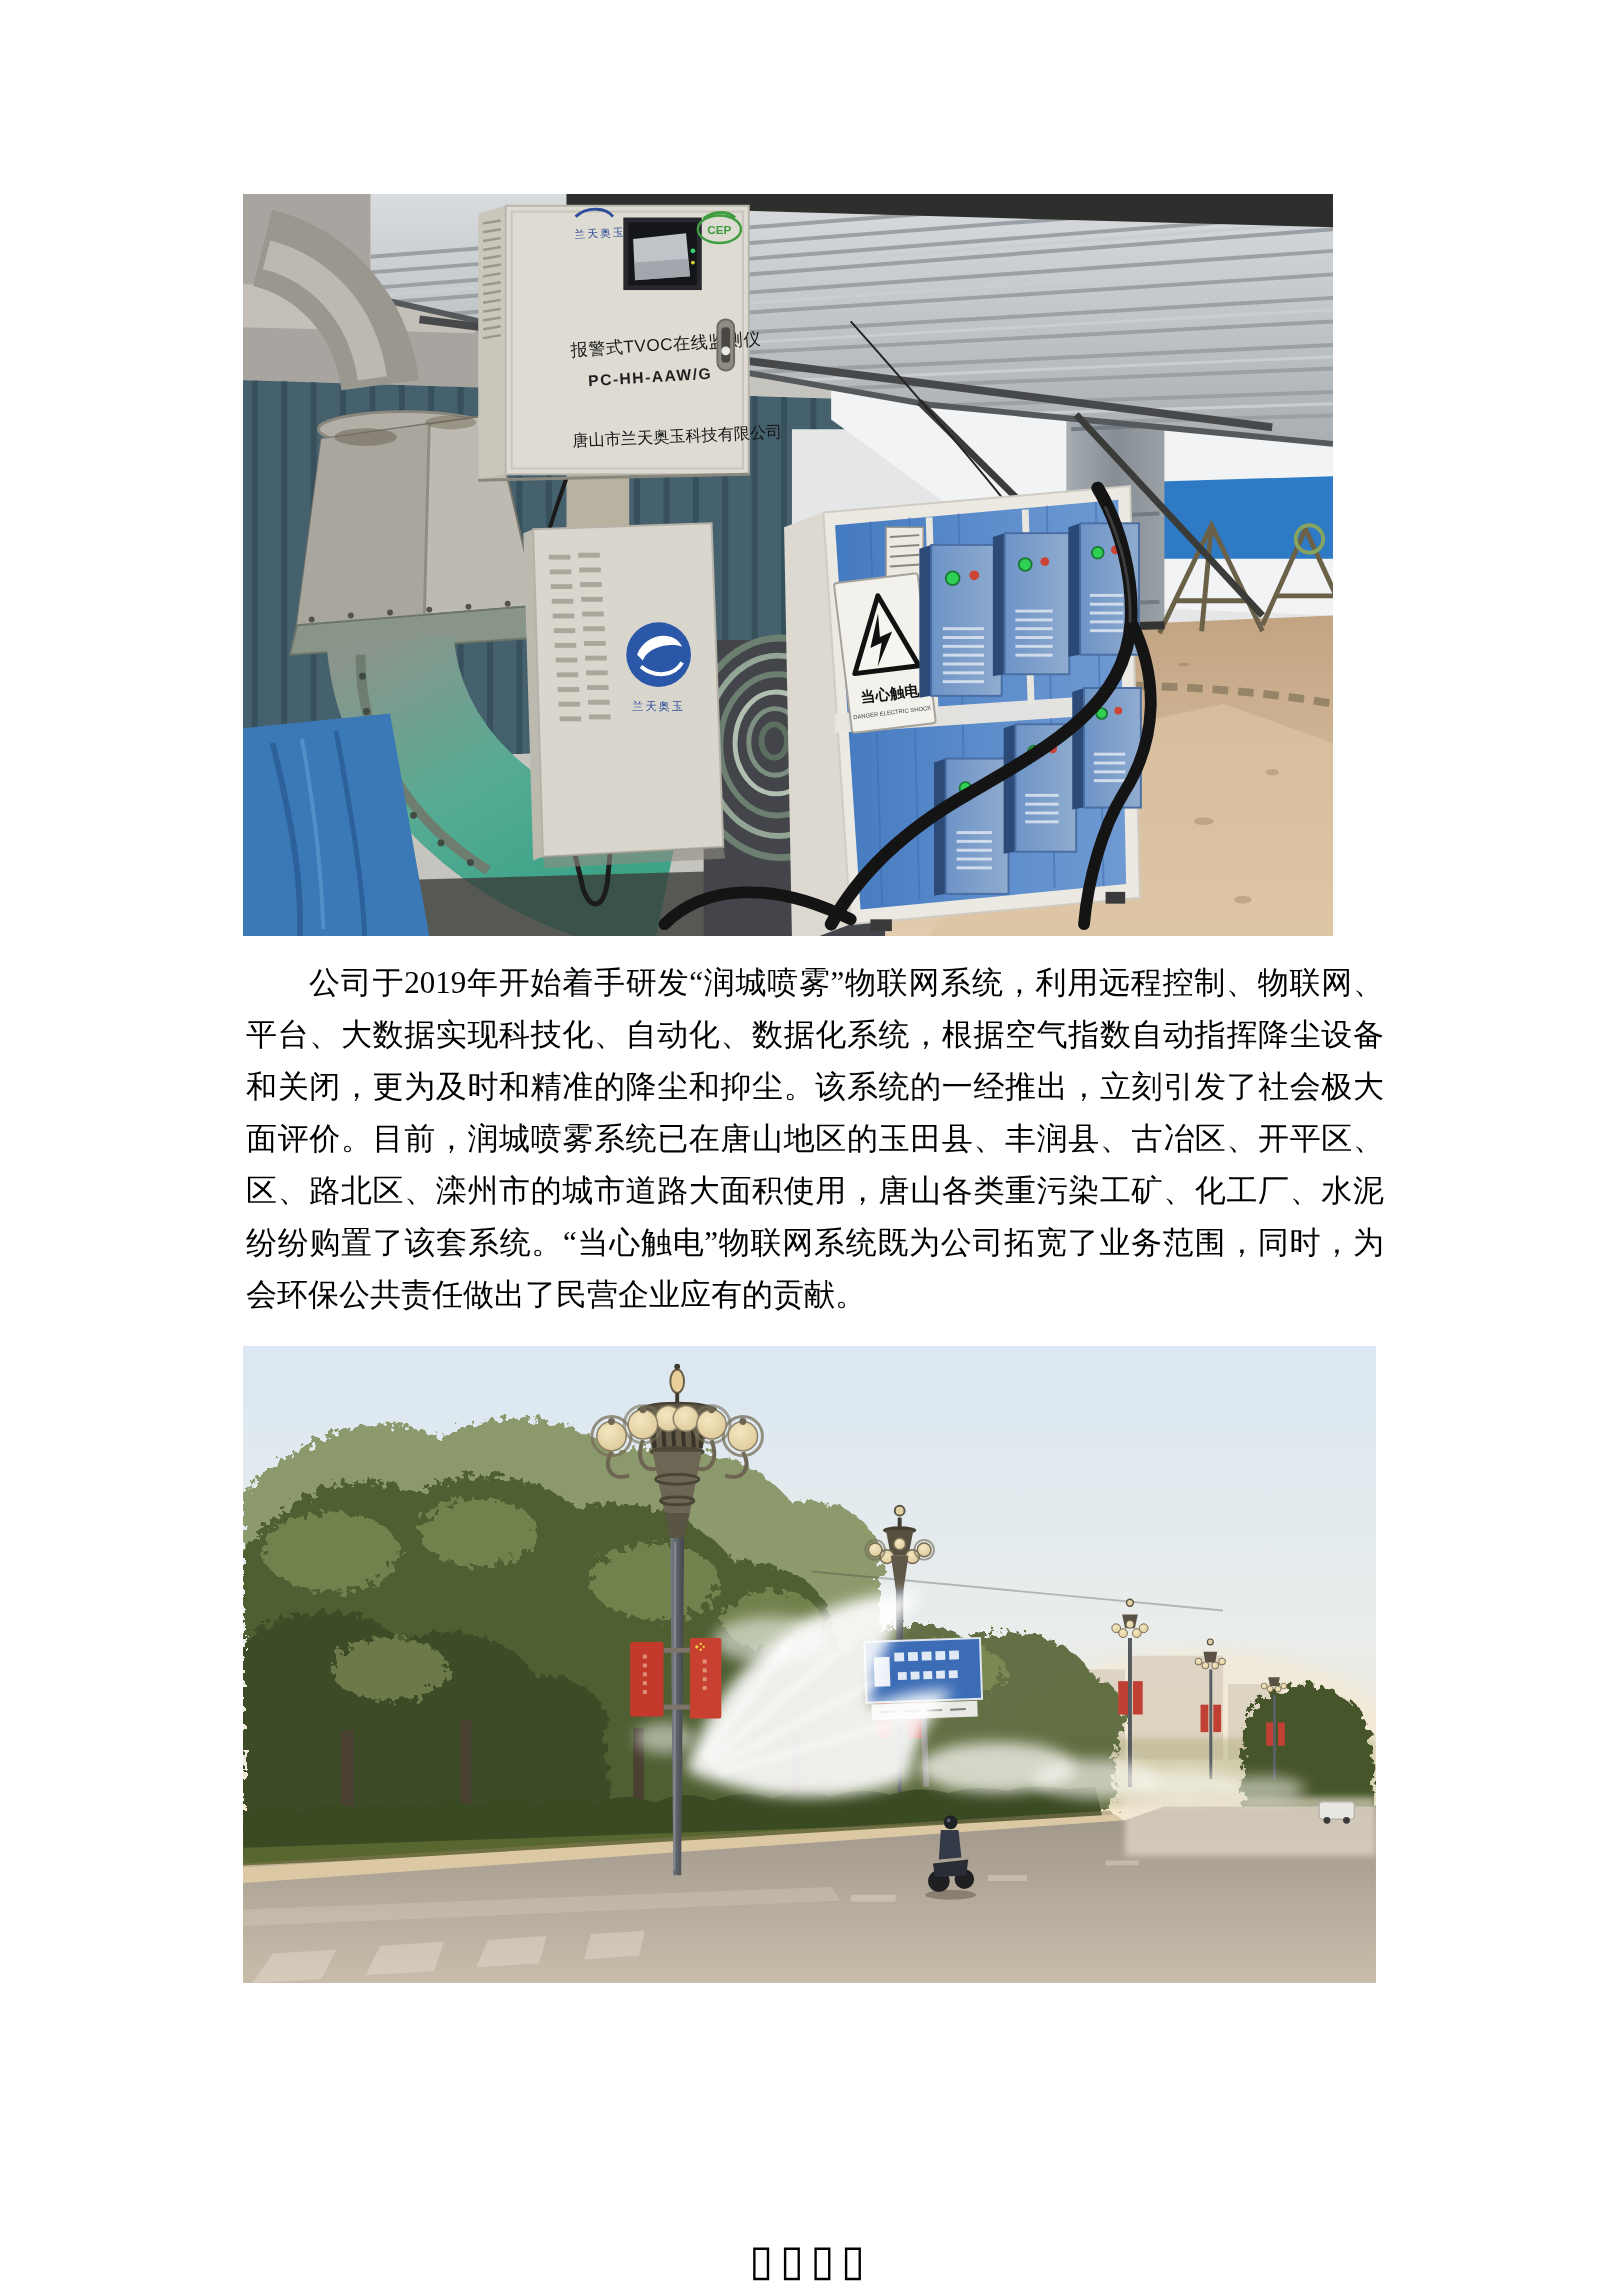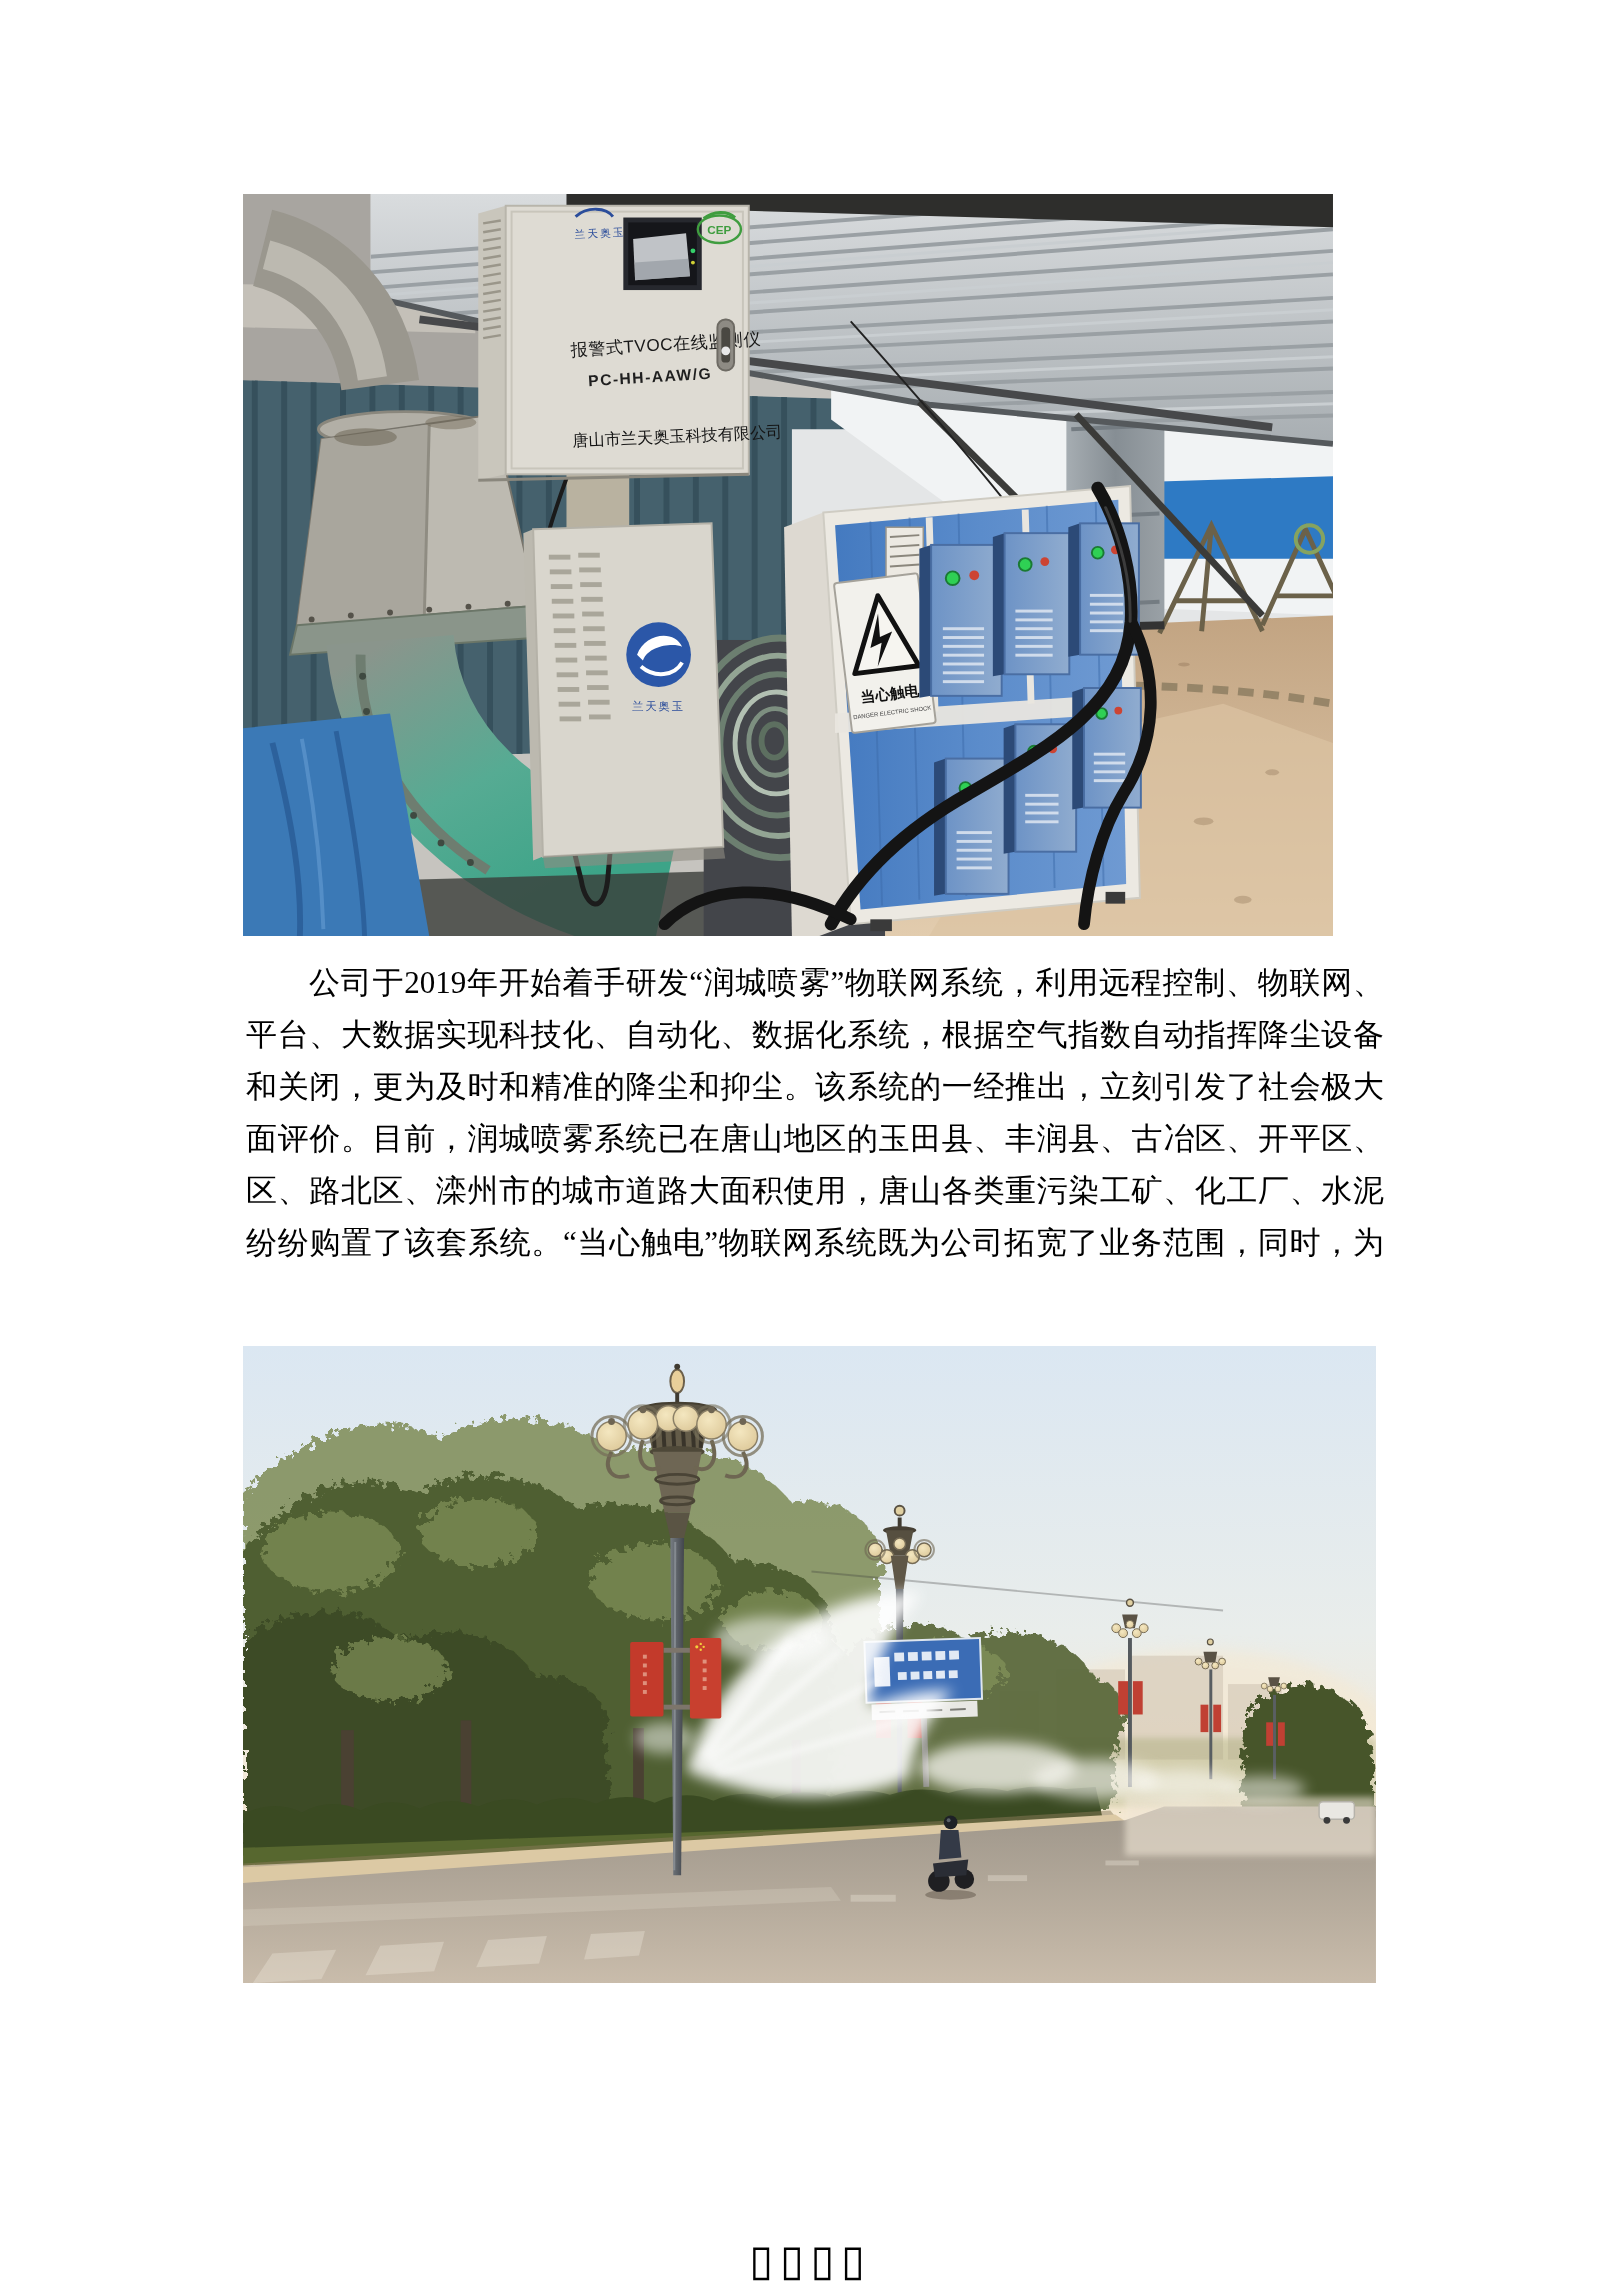--- a/index.html
+++ b/index.html
@@ -427,20 +427,21 @@
   </svg>
   </figure>
 
   <div class="para">
     <div class="line first">公司于2019年开始着手研发“润城喷雾”物联网系统，利用远程控制、物联网、云</div>
     <div class="line">平台、大数据实现科技化、自动化、数据化系统，根据空气指数自动指挥降尘设备开启</div>
     <div class="line">和关闭，更为及时和精准的降尘和抑尘。该系统的一经推出，立刻引发了社会极大的正</div>
     <div class="line">面评价。目前，润城喷雾系统已在唐山地区的玉田县、丰润县、古冶区、开平区、路南</div>
     <div class="line">区、路北区、滦州市的城市道路大面积使用，唐山各类重污染工矿、化工厂、水泥厂也</div>
     <div class="line">纷纷购置了该套系统。“当心触电”物联网系统既为公司拓宽了业务范围，同时，为社</div>
+    <div class="line last">会环保公共责任做出了民营企业应有的贡献。</div>
   </div>
 
   <figure class="photo" id="photo-bottom">
   <svg width="1133" height="637" viewBox="0 0 1156 650">
     <defs>
       <linearGradient id="skyGrad" x1="0" y1="0" x2="0" y2="1">
         <stop offset="0" stop-color="#dbe7f2"></stop>
             <stop offset="0.45" stop-color="#e9edeb"></stop>
         <stop offset="0.75" stop-color="#f5e8d3"></stop>
             <stop offset="1" stop-color="#efe0c6"></stop>

